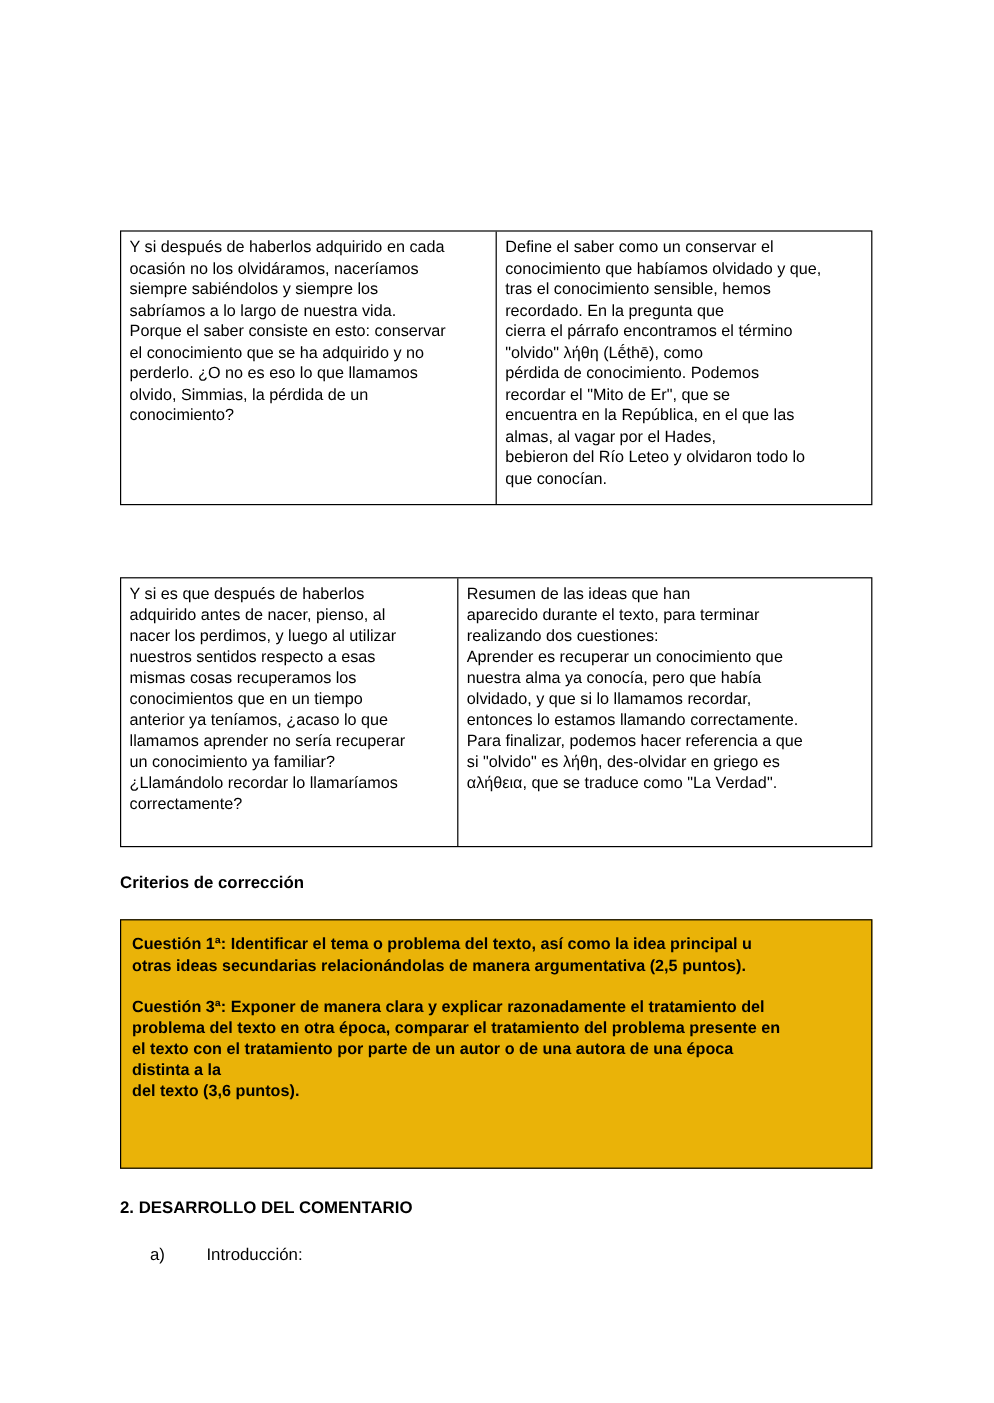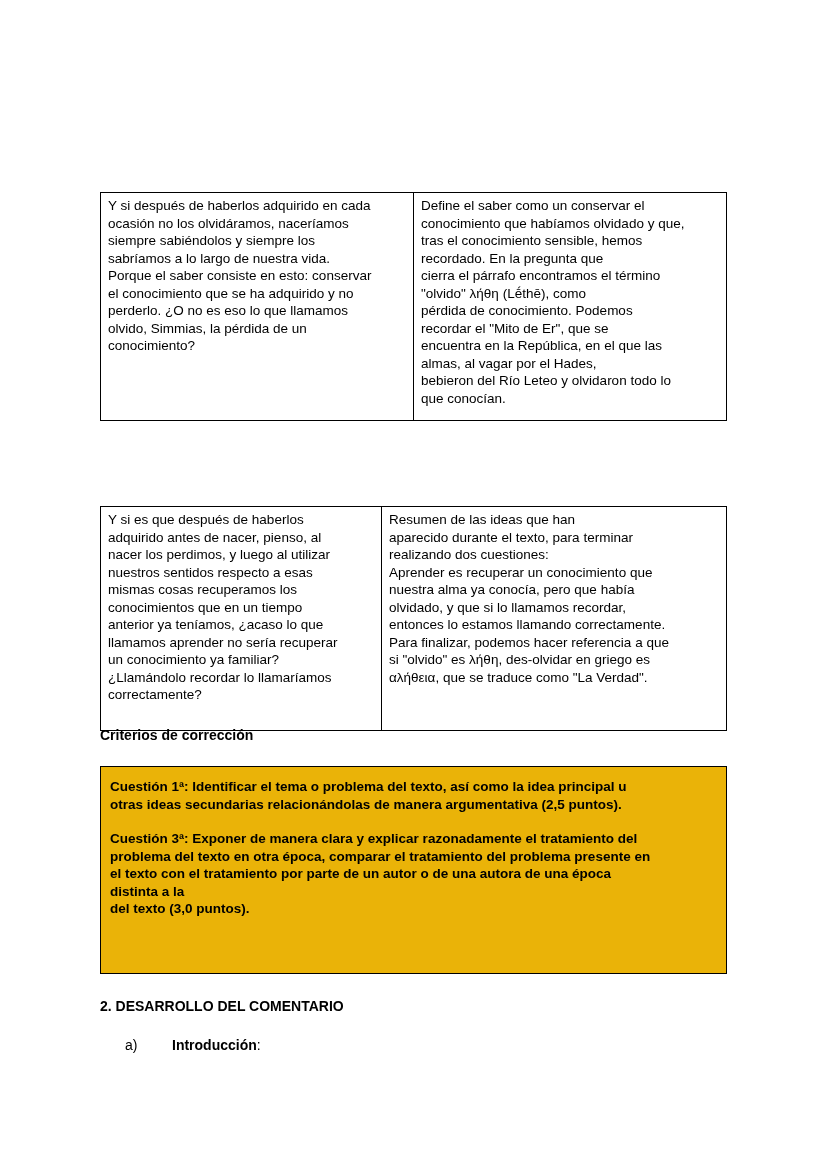--- a/index.html
+++ b/index.html
@@ -35,21 +35,21 @@
   }
   .cell.left { border-right: 1px solid #000; }
   .cell.right { flex: 1; }
 
   .tbl1 { top: 103px; min-height: 29px; }
   .tbl1 .left { width: 281px; }
 
   .tbl2 { top: 192px; min-height: 229px; justify-content: flex-end; }
   .tbl2 .left { width: 313px; }
 
-  .tbl3 { top: 506px; min-height: 225px; }
+  .tbl3 { top: 481px; min-height: 225px; }
   .tbl3 .left { width: 281px; }
 
   .heading {
     position: absolute;
     left: 100px;
     font-size: 14px;
     font-weight: bold;
     line-height: 17px;
   }
   .criterios-heading { top: 727px; }
@@ -79,21 +79,21 @@
     left: 125px;
     top: 1037px;
     font-size: 14px;
     line-height: 17px;
   }
   .list-item .marker {
     display: inline-block;
     width: 23px;
     font-weight: normal;
   }
-  .list-item .label { font-weight: bold; padding-left: 24px; }
+  .list-item .label { font-weight: normal; padding-left: 24px; }
   .list-item .suffix { font-weight: normal; }
 </style>
 </head>
 <body>
 
 <div class="page">
 
 
   <div class="tbl tbl2">
     <div class="cell left">Y si después de haberlos adquirido en cada
@@ -145,21 +145,21 @@
 
   <div class="heading criterios-heading">Criterios de corrección</div>
 
   <div class="criteria-box">
     <p>Cuestión 1ª: Identificar el tema o problema del texto, así como la idea principal u
 otras ideas secundarias relacionándolas de manera argumentativa (2,5 puntos).</p>
     <p>Cuestión 3ª: Exponer de manera clara y explicar razonadamente el tratamiento del
 problema del texto en otra época, comparar el tratamiento del problema presente en
 el texto con el tratamiento por parte de un autor o de una autora de una época
 distinta a la
-del texto (3,0 puntos).</p>
+del texto (3,6 puntos).</p>
   </div>
 
   <div class="heading section-heading">2. DESARROLLO DEL COMENTARIO</div>
 
   <div class="list-item">
     <span class="marker">a)</span><span class="label">Introducción</span><span class="suffix">:</span>
   </div>
 
 </div>
 

